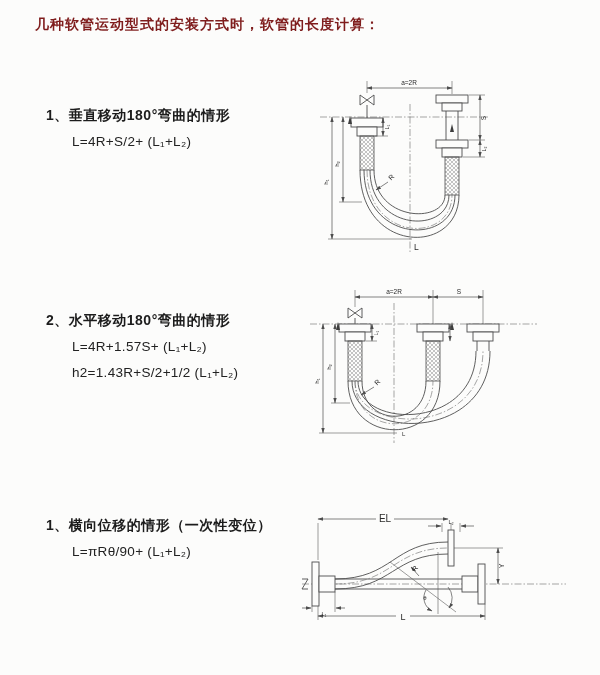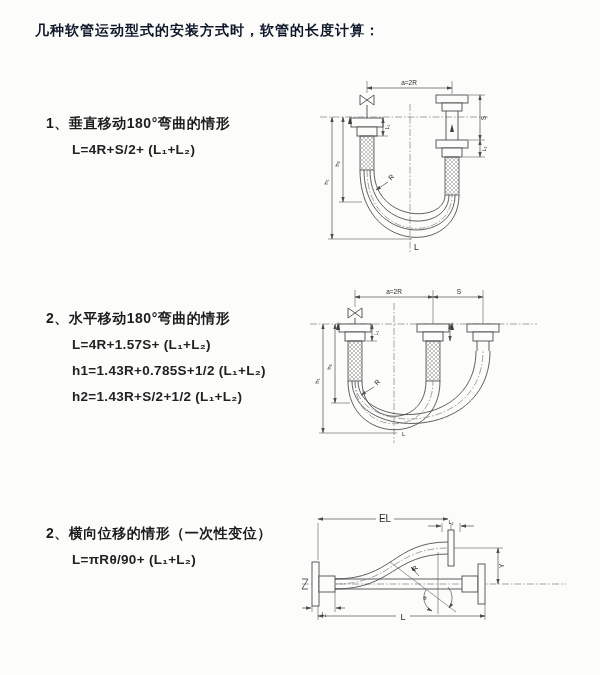--- a/index.html
+++ b/index.html
@@ -3,34 +3,34 @@
 <meta charset="utf-8">
 <style>
   html,body{margin:0;padding:0;}
   body{
     width:600px;height:675px;position:relative;overflow:hidden;
     background:#fcfcfb;
     font-family:"Liberation Sans","DejaVu Sans",sans-serif;
     color:#1f1f1f;
   }
   .title{
-    position:absolute;left:35px;top:22px;
-    font-size:14px;font-weight:600;letter-spacing:1px;color:#0f172a;
+    position:absolute;left:35px;top:16px;
+    font-size:14px;font-weight:600;letter-spacing:1px;color:#7f1d1d;
   }
   .section{position:absolute;left:46px;}
   .section .heading{
     font-size:14px;font-weight:600;letter-spacing:0.5px;color:#1c1c1c;
-    margin:8px 0 11px 0;line-height:15px;
+    margin:0 0 11px 0;line-height:15px;
   }
   .section .formula{
-    font-size:13.5px;font-weight:700;letter-spacing:0.3px;color:#222;
+    font-size:13.5px;font-weight:400;letter-spacing:0.3px;color:#222;
     margin:0 0 11px 26px;line-height:15px;white-space:pre;
   }
   #sec1{top:108px;}
-  #sec2{top:303px;}
+  #sec2{top:313px;}
   #sec3{top:518px;}
   .diagram{position:absolute;}
   #dia1{left:312px;top:74px;}
   #dia2{left:302px;top:283px;}
   #dia3{left:298px;top:502px;}
   svg{display:block;}
   svg .obj{stroke:#4d4d4d;stroke-width:0.9;fill:none;}
   svg .objf{stroke:#4d4d4d;stroke-width:0.9;fill:#fcfcfb;}
   svg .thin{stroke:#5a5a5a;stroke-width:0.6;fill:none;}
   svg .dim{stroke:#4d4d4d;stroke-width:0.7;fill:none;}
@@ -45,26 +45,25 @@
 <div class="title">几种软管运动型式的安装方式时，软管的长度计算：</div>
 
 <div class="section" id="sec1">
   <div class="heading">1、垂直移动180°弯曲的情形</div>
   <div class="formula">L=4R+S/2+ (L₁+L₂)</div>
 </div>
 
 <div class="section" id="sec2">
   <div class="heading">2、水平移动180°弯曲的情形</div>
   <div class="formula">L=4R+1.57S+ (L₁+L₂)</div>
-  <div class="formula">h1=1.43R+0.785S+1/2 (L₁+L₂)</div>
   <div class="formula">h2=1.43R+S/2+1/2 (L₁+L₂)</div>
 </div>
 
 <div class="section" id="sec3">
-  <div class="heading">2、横向位移的情形（一次性变位）</div>
+  <div class="heading">1、横向位移的情形（一次性变位）</div>
   <div class="formula">L=πRθ/90+ (L₁+L₂)</div>
 </div>
 
 <div class="diagram" id="dia1">
 <svg width="290" height="185" viewBox="0 0 290 185">
   <defs>
     <marker id="arw" viewBox="0 0 10 6" refX="9" refY="3" markerWidth="8" markerHeight="4.8" orient="auto-start-reverse">
       <path d="M0,0 L10,3 L0,6 Z" fill="#4d4d4d"></path>
     </marker>
     <pattern id="braidp" width="4" height="4" patternUnits="userSpaceOnUse">

